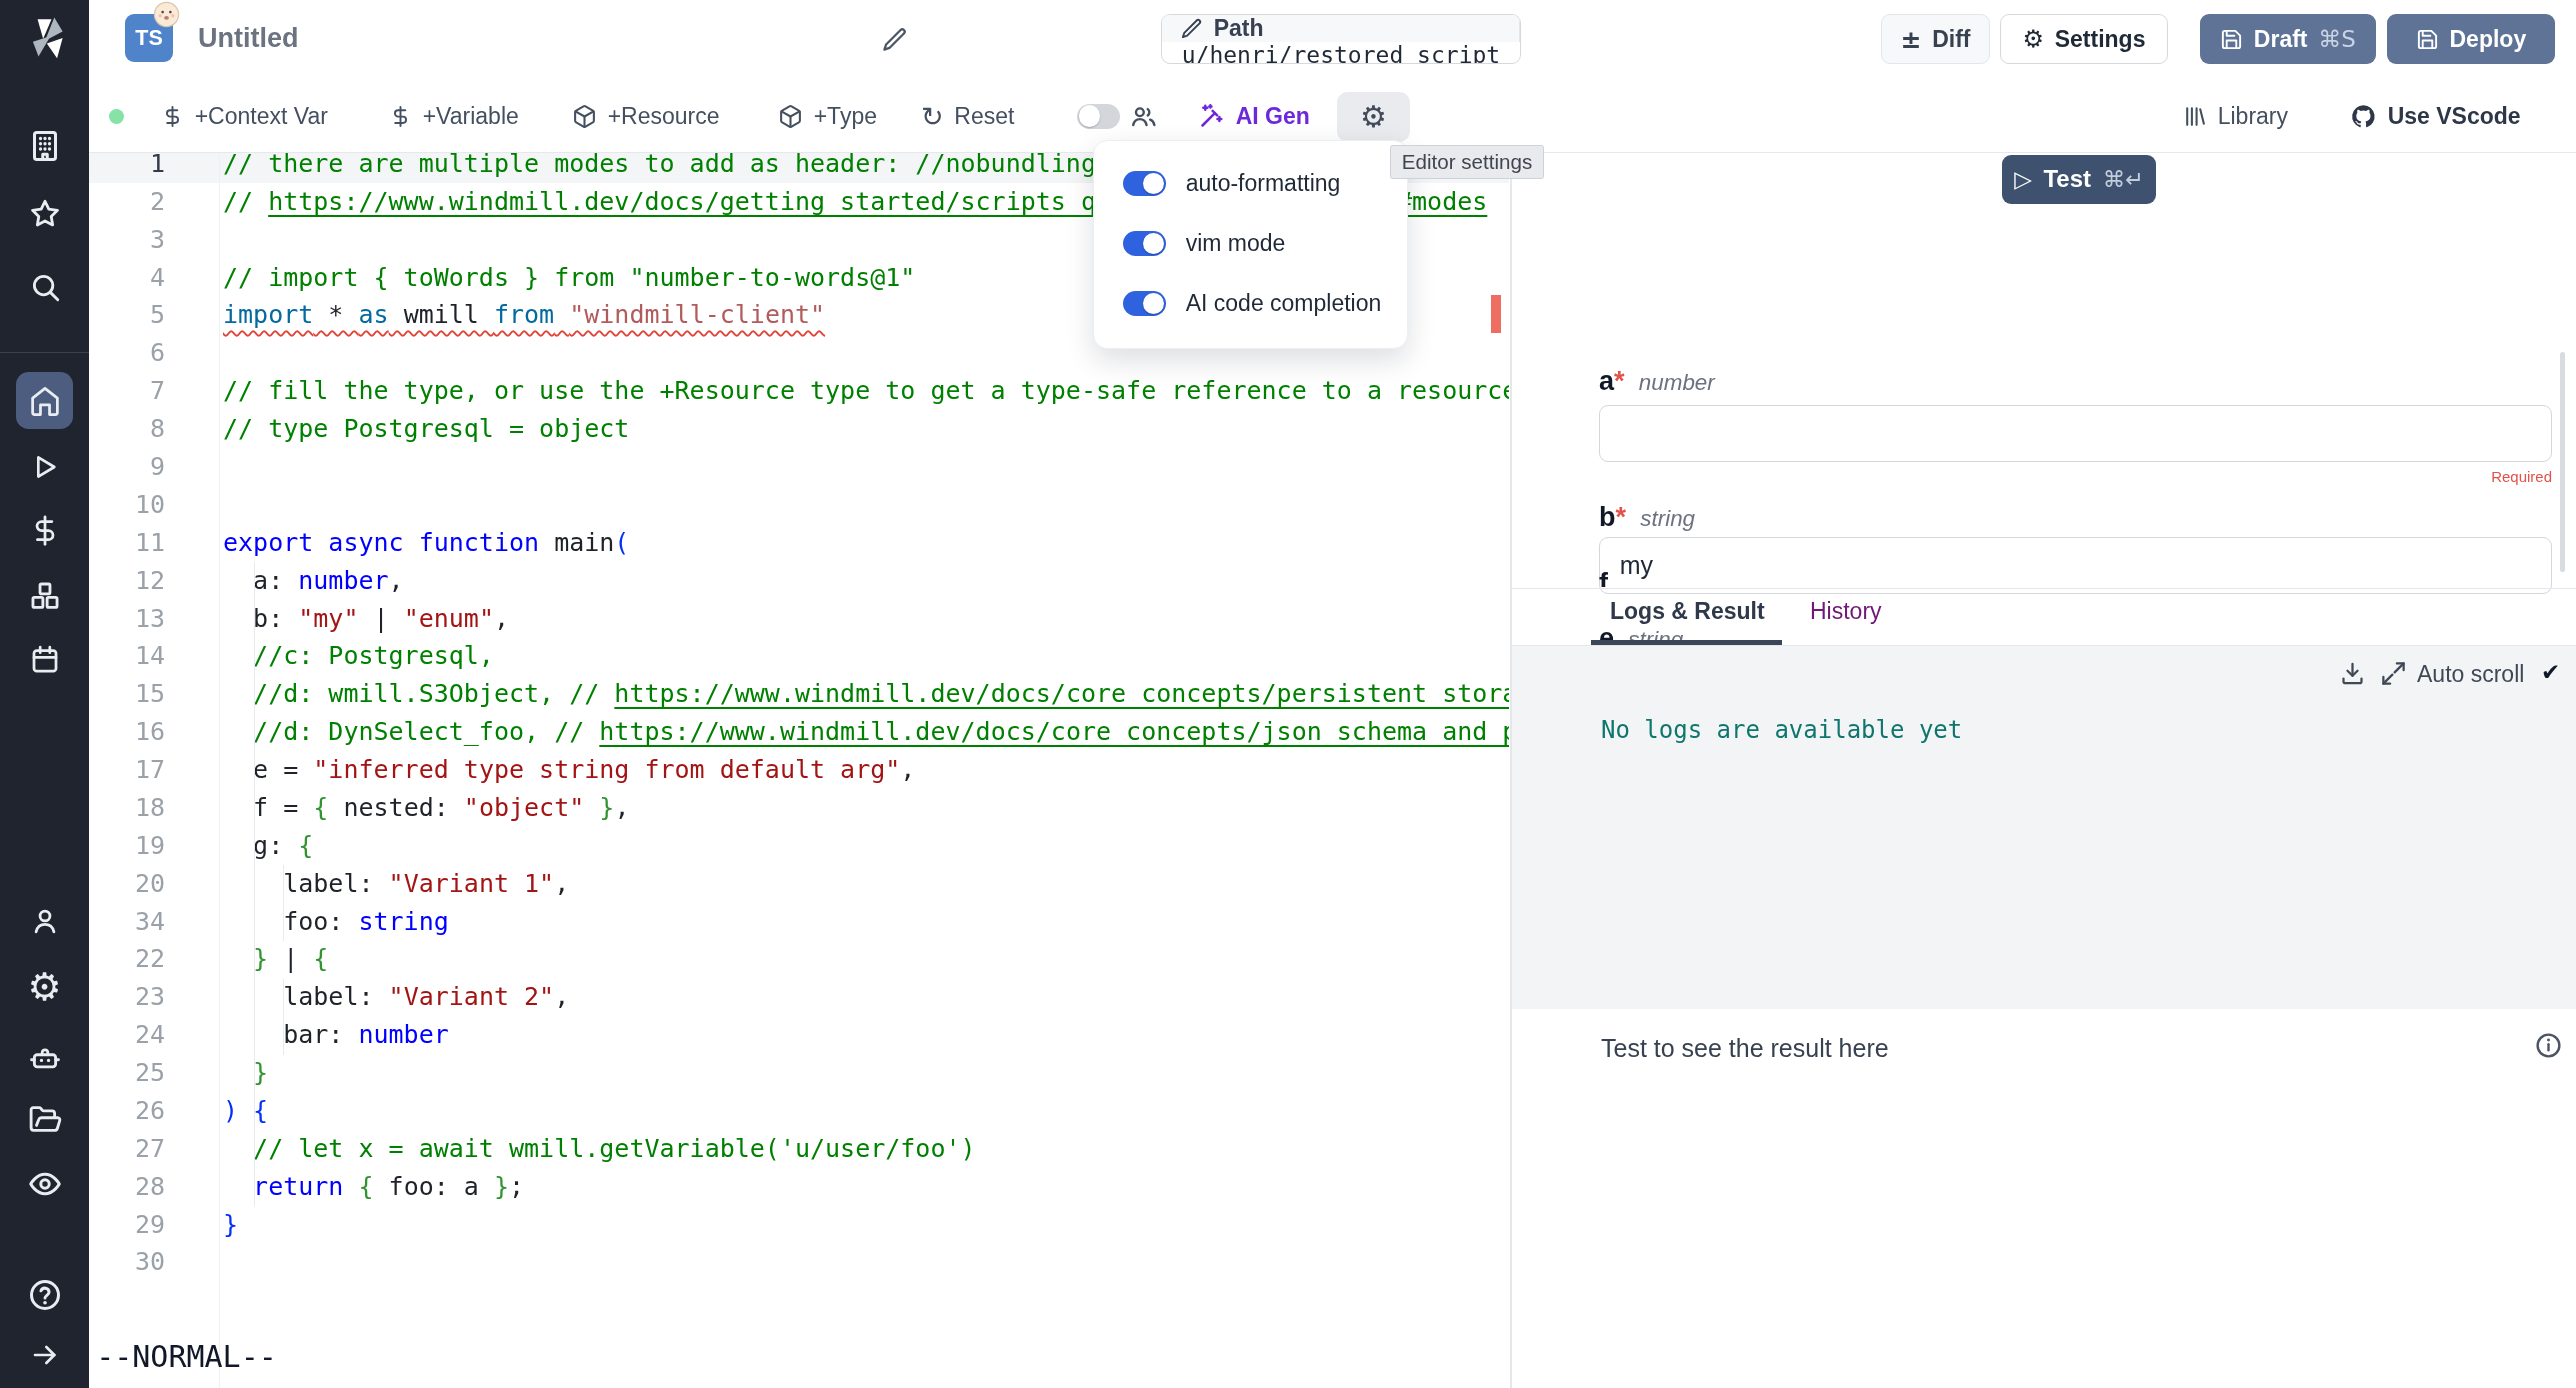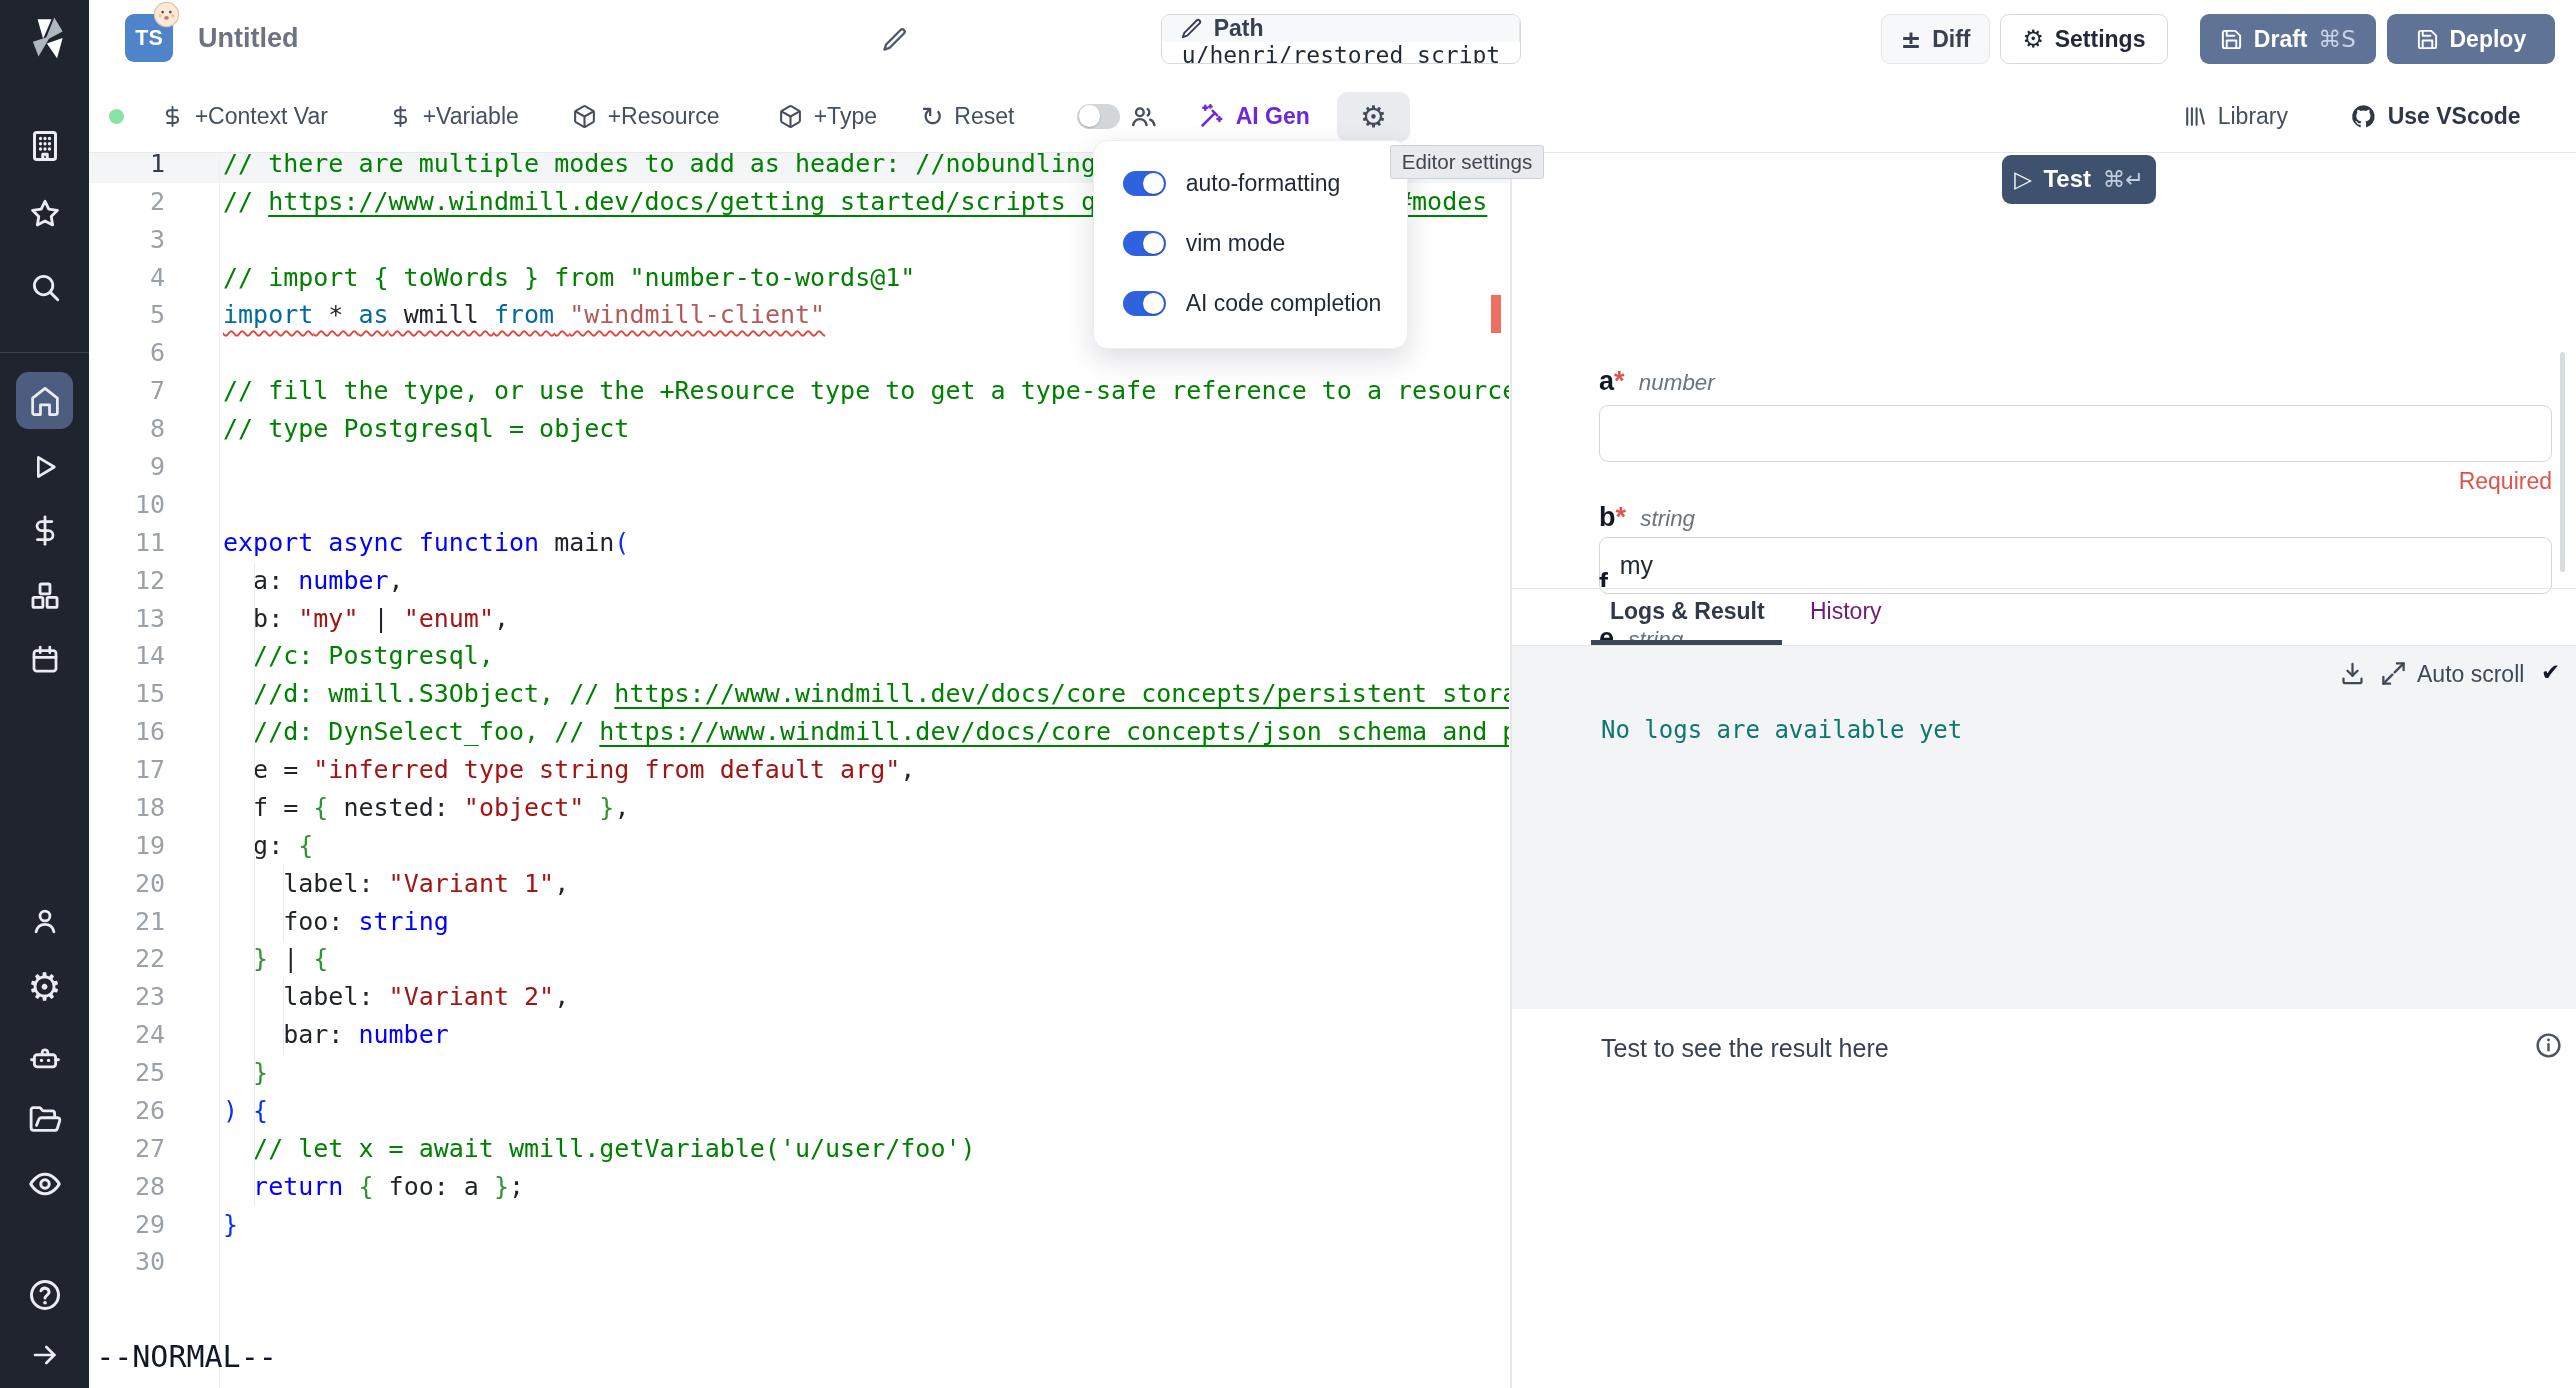--- a/index.html
+++ b/index.html
@@ -60,21 +60,21 @@
 
   
   #rightpanel { left:1512px; top:153px; width:1064px; height:1235px; background:#fff; z-index:5; }
   #test-btn { position:absolute; left:490px; top:1.8px; width:154px; height:49px; background:#3e5270; border-radius:9px; color:#fff; display:flex; align-items:center; justify-content:center; gap:11.6px; font-size:24px; font-weight:700; }
   #test-btn .kbd { font-weight:400; color:#c3cddd; font-size:22.4px; }
   .fld-label { position:absolute; left:87px; display:flex; align-items:baseline; gap:14.3px; }
   .fld-name { font-size:27px; font-weight:700; color:#111827; }
   .star { color:#e0524c; }
   .fld-type { font-size:22.4px; font-style:italic; color:#6b7280; }
   .input { position:absolute; left:87px; width:953px; border:1.4px solid #d3d7dc; border-radius:9px; background:#fff; font-size:25px; color:#1f2937; display:flex; align-items:center; padding:0 19.7px; }
-  .required { position:absolute; left:87px; width:953px; text-align:right; color:#e0524c; font-size:23px; }
+  .required { position:absolute; left:87px; width:953px; text-align:right; color:#e0524c; font-size:15px; }
   .dollar-chip { position:absolute; width:43px; height:43px; background:#f1f3f5; border:0.9px solid #d8dbdf; border-radius:7.2px; display:flex; align-items:center; justify-content:center; font-size:23px; color:#374151; }
   .hline { position:absolute; left:0; width:1064px; height:0.9px; background:#e5e7eb; }
   .tab { position:absolute; top:445px; font-size:23px; }
   .tab.active-t { color:#30394a; font-weight:600; }
   .tab.idle-t { color:#701a75; font-weight:500; }
   .tab-underline { position:absolute; left:79px; top:487px; width:191px; height:4.5px; background:#3b4656; }
   #logs-panel { position:absolute; left:0; top:493px; width:1064px; height:363px; background:#f3f4f6; color:#44505f; }
   #no-logs { position:absolute; left:89px; top:70px; font-family:"DejaVu Sans Mono", monospace; font-size:24px; color:#0f766e; }
   .logtool { position:absolute; top:14.3px; color:#3f4956; }
   #result-text { position:absolute; left:89px; top:881px; font-size:25px; color:#374151; }
@@ -366,21 +366,21 @@
         <div class="gnum" style="top: 371px;">11</div>
         <div class="gnum" style="top: 409px;">12</div>
         <div class="gnum" style="top: 447px;">13</div>
         <div class="gnum" style="top: 484px;">14</div>
         <div class="gnum" style="top: 522px;">15</div>
         <div class="gnum" style="top: 560px;">16</div>
         <div class="gnum" style="top: 598px;">17</div>
         <div class="gnum" style="top: 636px;">18</div>
         <div class="gnum" style="top: 674px;">19</div>
         <div class="gnum" style="top: 712px;">20</div>
-        <div class="gnum" style="top: 750px;">21</div>
+        <div class="gnum" style="top: 750px;">34</div>
         <div class="gnum" style="top: 787px;">22</div>
         <div class="gnum" style="top: 825px;">23</div>
         <div class="gnum" style="top: 863px;">24</div>
         <div class="gnum" style="top: 901px;">25</div>
         <div class="gnum" style="top: 939px;">26</div>
         <div class="gnum" style="top: 977px;">27</div>
         <div class="gnum" style="top: 1015px;">28</div>
         <div class="gnum" style="top: 1053px;">29</div>
         <div class="gnum" style="top: 1090px;">30</div>
       </div>

